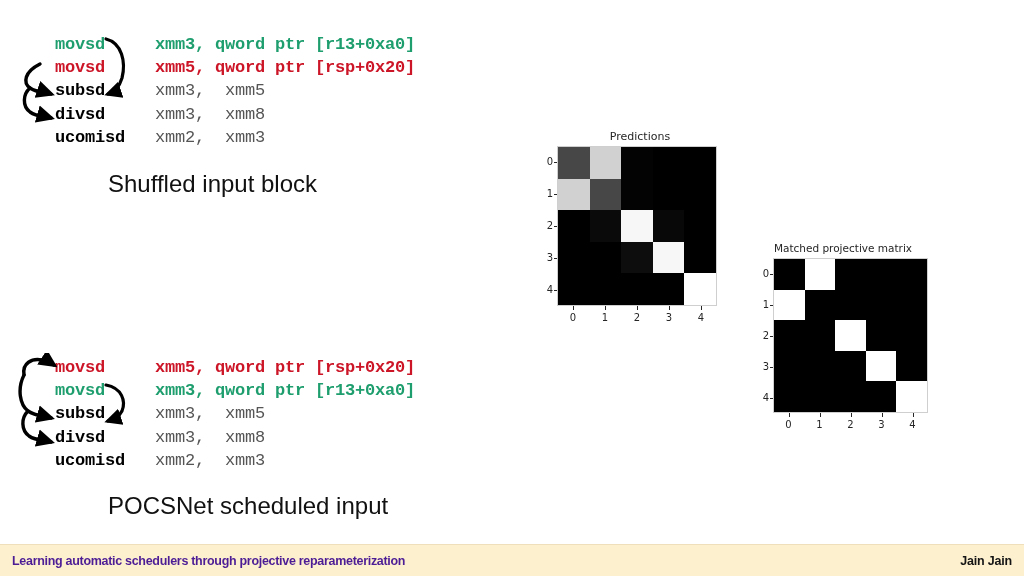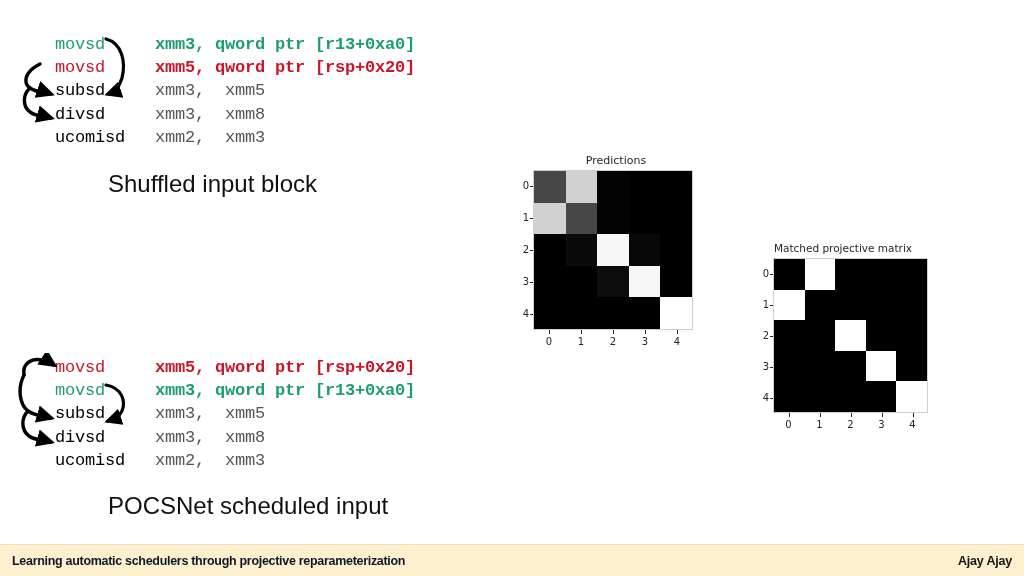--- a/index.html
+++ b/index.html
@@ -24,21 +24,21 @@
     line-height: 23.2px;
     white-space: pre;
   }
   #code-block-top   { left: 55px; top: 33px; }
   #code-block-bottom{ left: 55px; top: 356px; }
 
   .code-line { height: 23.2px; }
   .mnemonic {
     display: inline-block;
     width: 100px;
-    font-weight: normal;
+    font-weight: bold;
     letter-spacing: -0.2px;
   }
   .operands { letter-spacing: -0.2px; }
   .op-bold   { font-weight: bold; }
 
   
   .arrow-layer {
     position: absolute;
     pointer-events: none;
   }
@@ -88,21 +88,21 @@
     line-height: 1;
   }
   .ytick { text-align: right; }
   .xtick { text-align: center; }
   .tickmark {
     position: absolute;
     background: #262626;
   }
 
   
-  #fig-predictions { left: 516px; top: 130px; width: 200px; height: 200px; margin-top: 24px; }
+  #fig-predictions { left: 540px; top: 130px; width: 200px; height: 200px; }
   #fig-predictions .fig-title { top: 0px; font-size: 11px; }
   #fig-predictions .grid-wrap { left: 17px; top: 16px; width: 160px; height: 160px; }
   #fig-predictions .ytick { width: 12px; font-size: 10px; }
   #fig-predictions .xtick { width: 12px; font-size: 10px; }
 
   
   #fig-permutation { left: 748px; top: 242px; width: 190px; height: 195px; }
   #fig-permutation .fig-title { top: 0px; font-size: 10.5px; }
   #fig-permutation .grid-wrap { left: 25px; top: 16px; width: 155px; height: 155px; }
   #fig-permutation .ytick { width: 12px; font-size: 10px; }
@@ -120,21 +120,21 @@
     display: flex;
     align-items: center;
     justify-content: space-between;
     box-sizing: border-box;
     padding: 0 12px;
   }
   #footer-title {
     font-family: "Liberation Sans", sans-serif;
     font-size: 12.5px;
     font-weight: bold;
-    color: #0f172a;
+    color: #4c1d95;
     letter-spacing: -0.3px;
   }
   #footer-author {
     font-family: "Liberation Sans", sans-serif;
     font-size: 12.5px;
     font-weight: bold;
     color: #151515;
     letter-spacing: -0.2px;
   }
 </style>
@@ -292,14 +292,14 @@
       <div class="tickmark" style="left: 102.5px; top: 171px; width: 1px; height: 3.5px;"></div>
       <div class="xtick" style="left: 127.5px; top: 178px;">3</div>
       <div class="tickmark" style="left: 133.5px; top: 171px; width: 1px; height: 3.5px;"></div>
       <div class="xtick" style="left: 158.5px; top: 178px;">4</div>
       <div class="tickmark" style="left: 164.5px; top: 171px; width: 1px; height: 3.5px;"></div>
     </div>
 </div>
 
 <div id="footer-bar">
   <div id="footer-title">Learning automatic schedulers through projective reparameterization</div>
-  <div id="footer-author">Ajay Ajay</div>
+  <div id="footer-author">Jain Jain</div>
 </div>
 
 </body></html>

